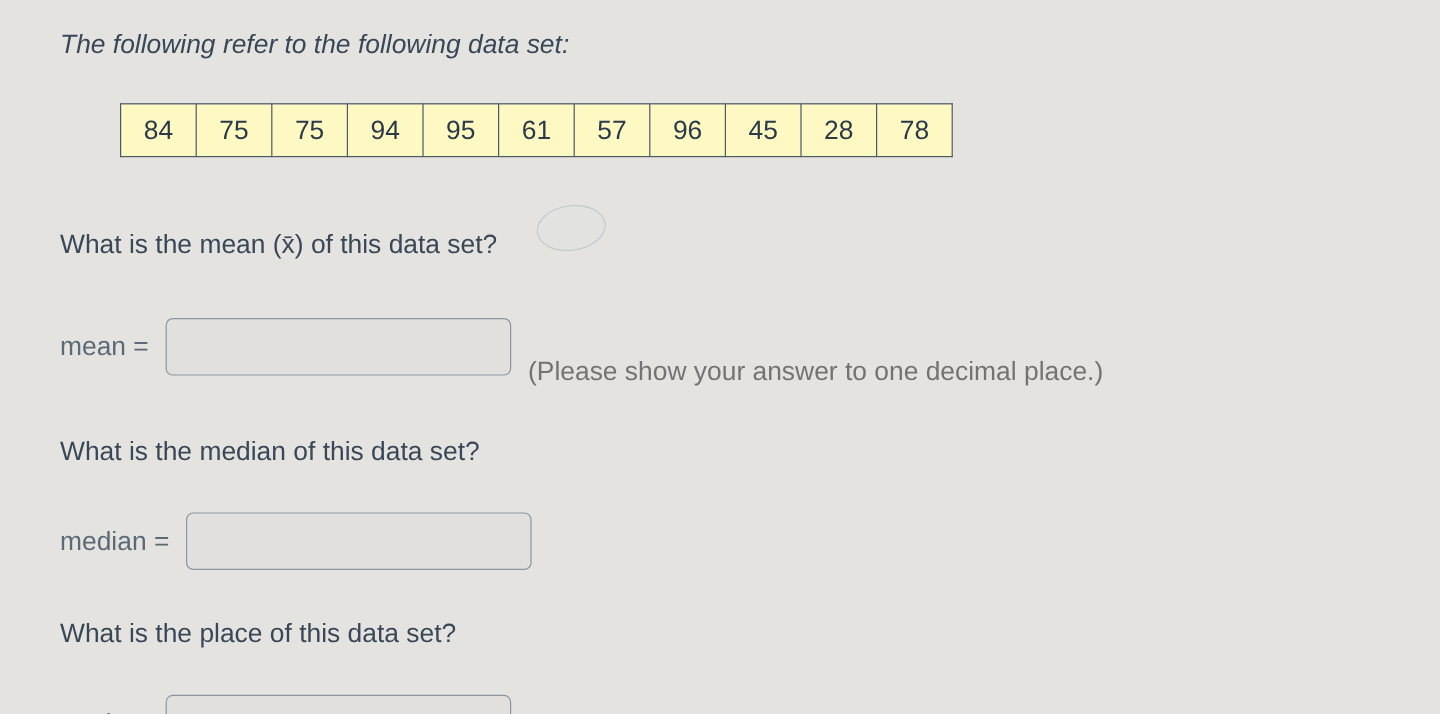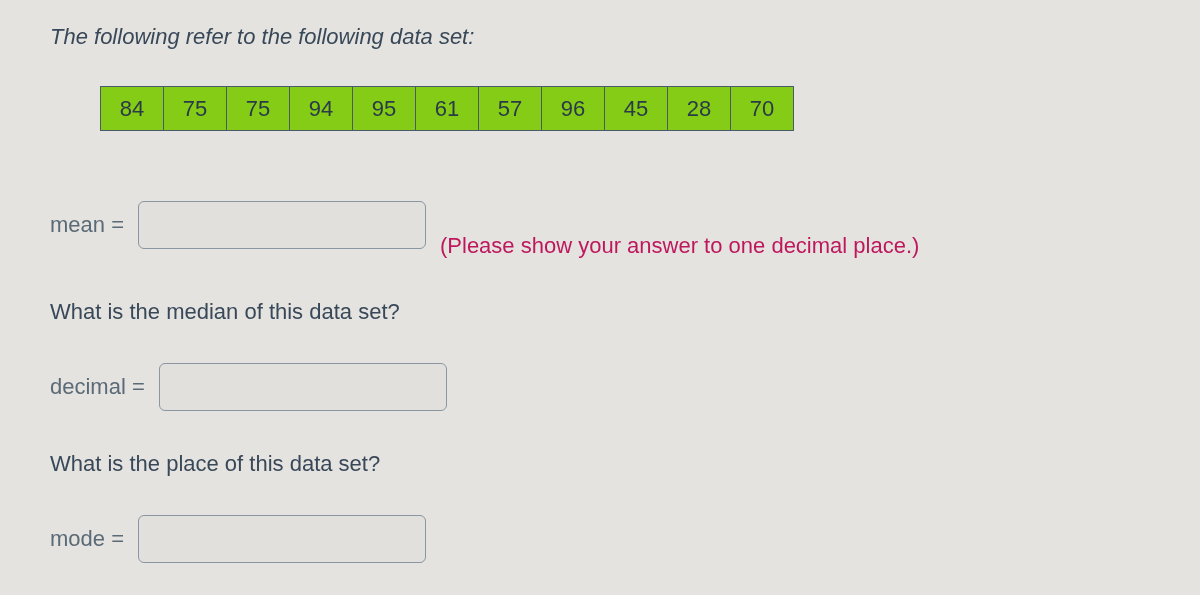--- a/index.html
+++ b/index.html
@@ -24,21 +24,21 @@
   .data-table {
     margin-left: 50px;
     margin-bottom: 60px;
     border-collapse: collapse;
   }
   .data-table td {
     border: 1px solid #4a5a68;
     width: 63px;
     height: 44px;
     text-align: center;
-    background: #84cc16;
+    background: #fef9c3;
     color: #2a3a48;
     font-size: 22px;
   }
   .question {
     color: #384858;
     margin-bottom: 38px;
     position: relative;
   }
   .answer-row {
     display: flex;
@@ -52,21 +52,21 @@
     height: 48px;
     border: 1px solid #8a96a0;
     border-radius: 6px;
     background: #e2e0dd;
     font-size: 22px;
     padding: 4px 8px;
     font-family: inherit;
     color: #303a44;
   }
   .hint, .link {
-    color: #be185d;
+    color: #737373;
     font-size: 22px;
     margin-top: 42px;
   }
   .cursor-ghost {
     position: absolute;
     right: 645px;
     top: -20px;
     width: 58px;
     height: 38px;
     border: 1px solid rgba(120,140,150,0.3);
@@ -88,34 +88,38 @@
           <td>84</td>
           <td>75</td>
           <td>75</td>
           <td>94</td>
           <td>95</td>
           <td>61</td>
           <td>57</td>
           <td>96</td>
           <td>45</td>
           <td>28</td>
-          <td>70</td>
+          <td>78</td>
         </tr>
   </tbody>
     </table>
 
+  <div class="question">
+    <span>What is the mean (x̄) of this data set?</span>
+    <div class="cursor-ghost"></div>
+  </div>
   <div class="answer-row">
     <span>mean =</span>
     <input class="answer-input" type="text" style="">
     <span class="hint">(Please show your answer to one decimal place.)</span>
   </div>
 
   <div class="question">What is the median of this data set?</div>
   <div class="answer-row">
-    <span>decimal =</span>
+    <span>median =</span>
     <input class="answer-input" type="text" style="">
   </div>
 
   <div class="question">What is the place of this data set?</div>
   <div class="answer-row">
     <span>mode =</span>
     <input class="answer-input" type="text" style="">
   </div>
 </div>
 

